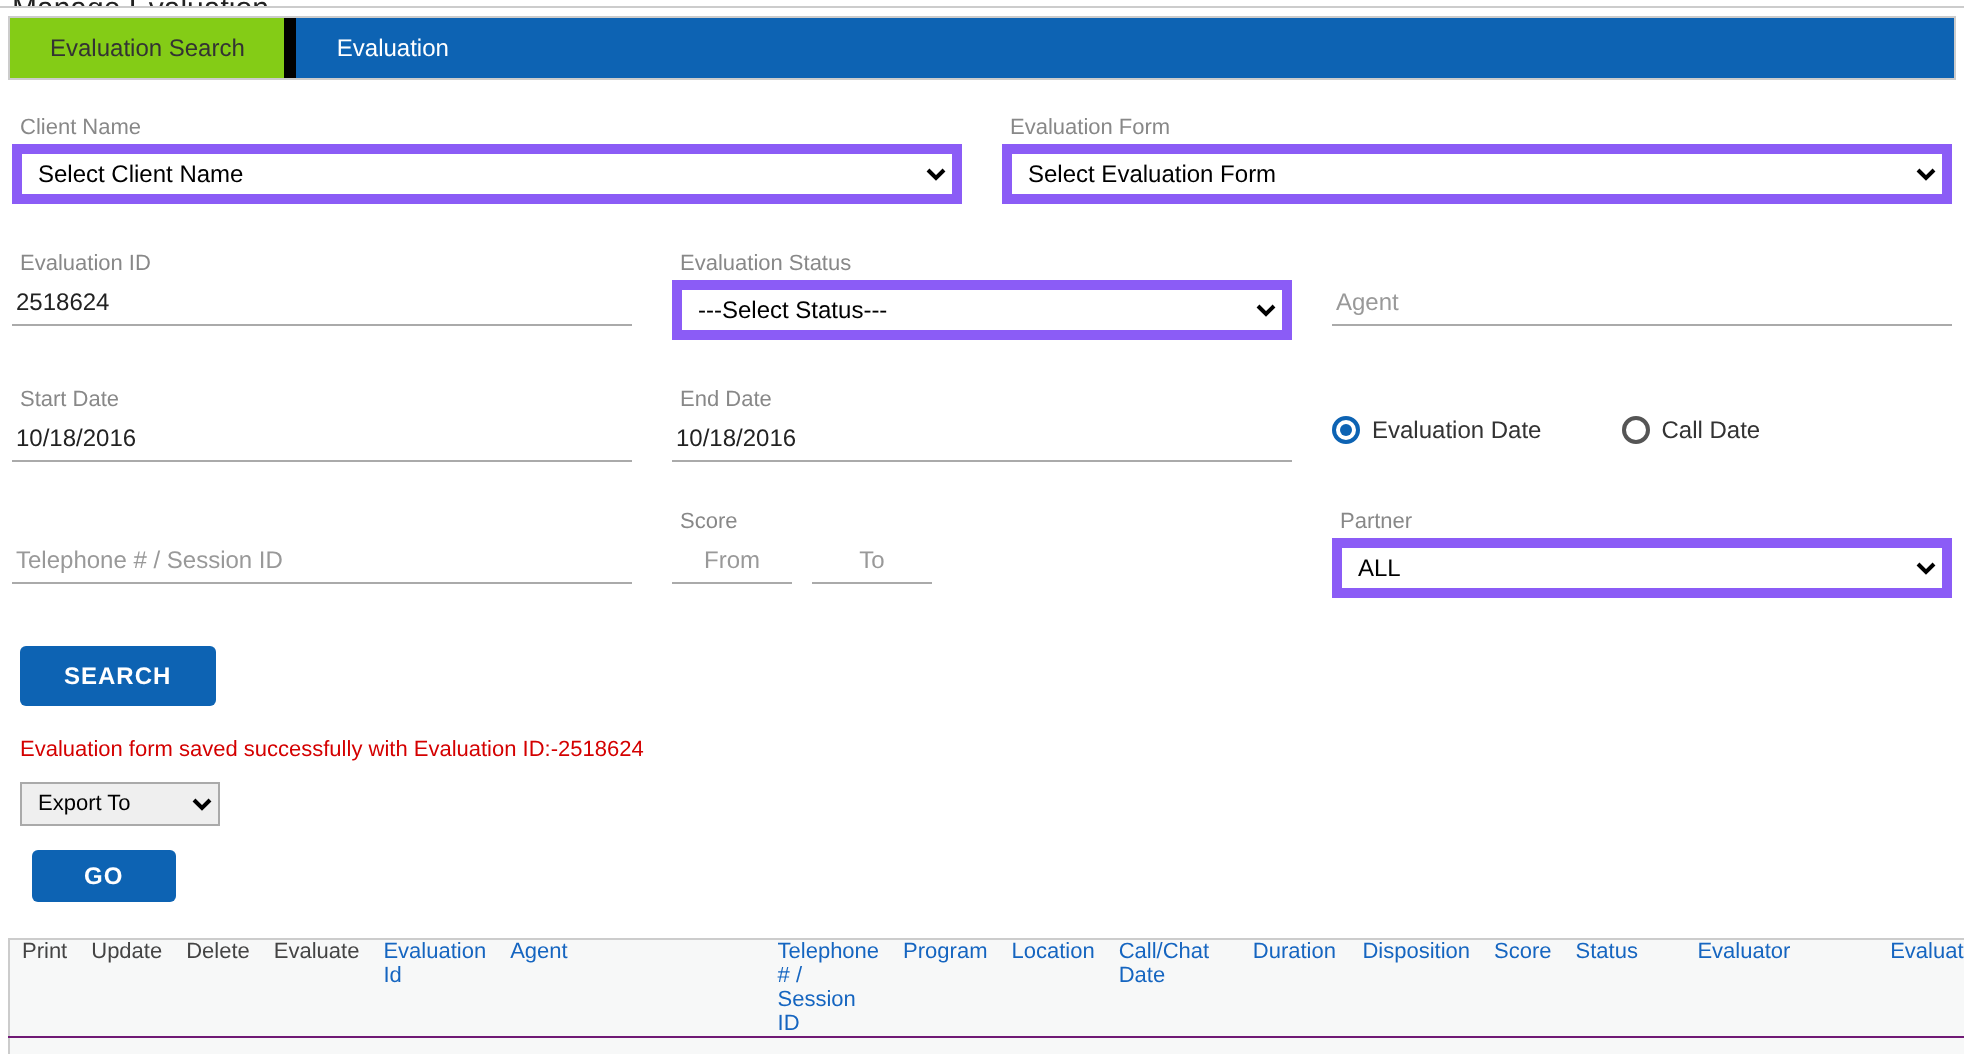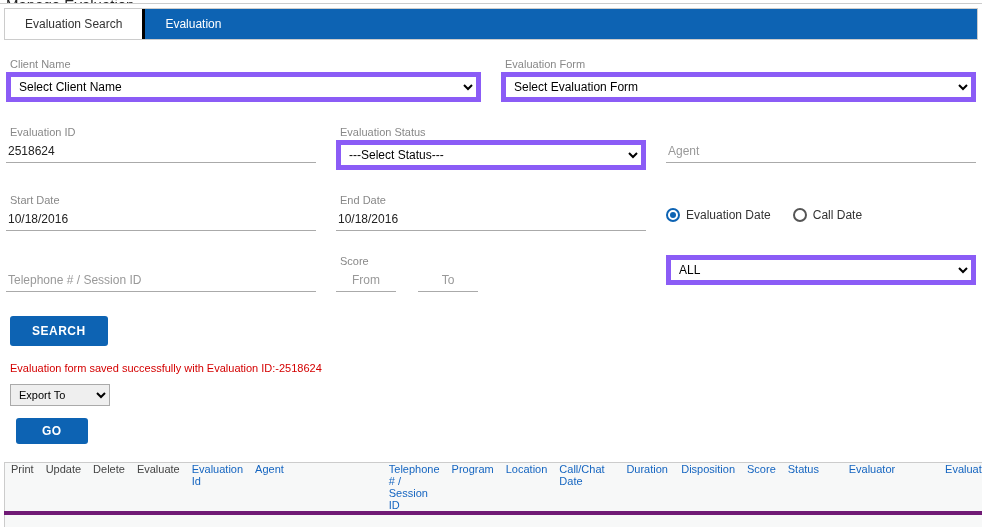--- a/index.html
+++ b/index.html
@@ -2,44 +2,44 @@
 <html><head>
 <meta charset="utf-8">
 <style>
   *{box-sizing:border-box;margin:0;padding:0;font-family:"Segoe UI",Arial,sans-serif}
   body{background:#fff;color:#333;font-size:12px}
   .wrap{width:982px}
   .page-title{font-size:15px;color:#222;padding:0 0 6px 6px;border-bottom:1px solid #ccc;position:relative;top:-4px;overflow:hidden;height:8px}
   
   .tabbar{display:flex;border:1px solid #ccc;background:#0d63b3;margin:0 4px;height:32px}
   .tab{padding:8px 20px;font-size:12px;color:#fff;cursor:pointer}
-  .tab.active{background:#ffffff;color:#333;border-right:3px solid #000000}
+  .tab.active{background:#84cc16;color:#333;border-right:6px solid #000000}
   
   .form-area{padding:18px 6px 0 6px}
   .row{display:flex;gap:20px;margin-bottom:24px}
   .field{flex:1;min-width:0}
   .flabel{font-size:11px;color:#888;margin:0 0 2px 4px;display:block}
   .txt, .sel{width:100%;font-size:12px;padding:4px 2px;border:none;border-bottom:1px solid #aaa;background:transparent;color:#222}
   .sel-box{border:5px solid #8b5cf6;padding:2px 4px;width:100%;font-size:12px;background:#fff}
   .txt::placeholder{color:#999}
-  .radio-row{display:flex;gap:22px;padding-top:14px}
+  .radio-row{display:flex;gap:40px;padding-top:14px}
   .radio-item{display:flex;align-items:center;gap:6px;font-size:12px;color:#333}
   .rdot{width:14px;height:14px;border:2px solid #555;border-radius:50%;display:inline-flex;align-items:center;justify-content:center}
   .rdot.sel{border-color:#0d63b3}
   .rdot.sel::after{content:"";width:6px;height:6px;background:#0d63b3;border-radius:50%}
-  .score-wrap{display:flex;gap:22px}
+  .score-wrap{display:flex;gap:10px}
   .score-wrap .txt{width:60px;text-align:center}
   .btn{background:#0d63b3;color:#fff;font-weight:600;font-size:12px;border:none;padding:8px 22px;border-radius:3px;cursor:pointer;letter-spacing:0.5px}
   .actions{padding:0 0 10px 4px}
   .msg{color:#d40000;font-size:11px;margin:6px 0 10px 4px}
   .export-sel{border:1px solid #aaa;font-size:11px;padding:3px 4px;margin:0 0 8px 4px;width:100px}
   .go-btn{margin:4px 0 18px 10px;padding:6px 26px}
   
   .tbl{width:calc(100% - 8px);margin:0 4px;border-collapse:collapse;background:#f7f8f8;border:1px solid #ccc}
-  .tbl th{font-size:11px;font-weight:400;text-align:left;padding:0 6px;color:#444;border-bottom:4px solid #701a75;vertical-align:top}
+  .tbl th{font-size:11px;font-weight:400;text-align:left;padding:0 6px;color:#444;border-bottom:1px solid #701a75;vertical-align:top}
   .tbl th.link, .tbl td.link{color:#1565c0}
   .tbl td{font-size:11px;padding:10px 6px;vertical-align:top;color:#333}
 </style>
 </head>
 <body>
 
 <div class="wrap">
   <div class="page-title">Manage Evaluation</div>
 
   <div class="tabbar">
@@ -114,20 +114,21 @@
         <input class="txt" placeholder="Telephone # / Session ID" style="">
       </div>
       <div class="field">
         <span class="flabel">Score</span>
         <div class="score-wrap">
           <input class="txt" placeholder="From" style="">
           <input class="txt" placeholder="To" style="">
         </div>
       </div>
       <div class="field">
+        <span class="flabel">Partner</span>
         <select class="sel-box">
           <option>ALL</option>
         </select>
       </div>
     </div>
 
     <div class="actions">
       <button class="btn">SEARCH</button>
     </div>
 

